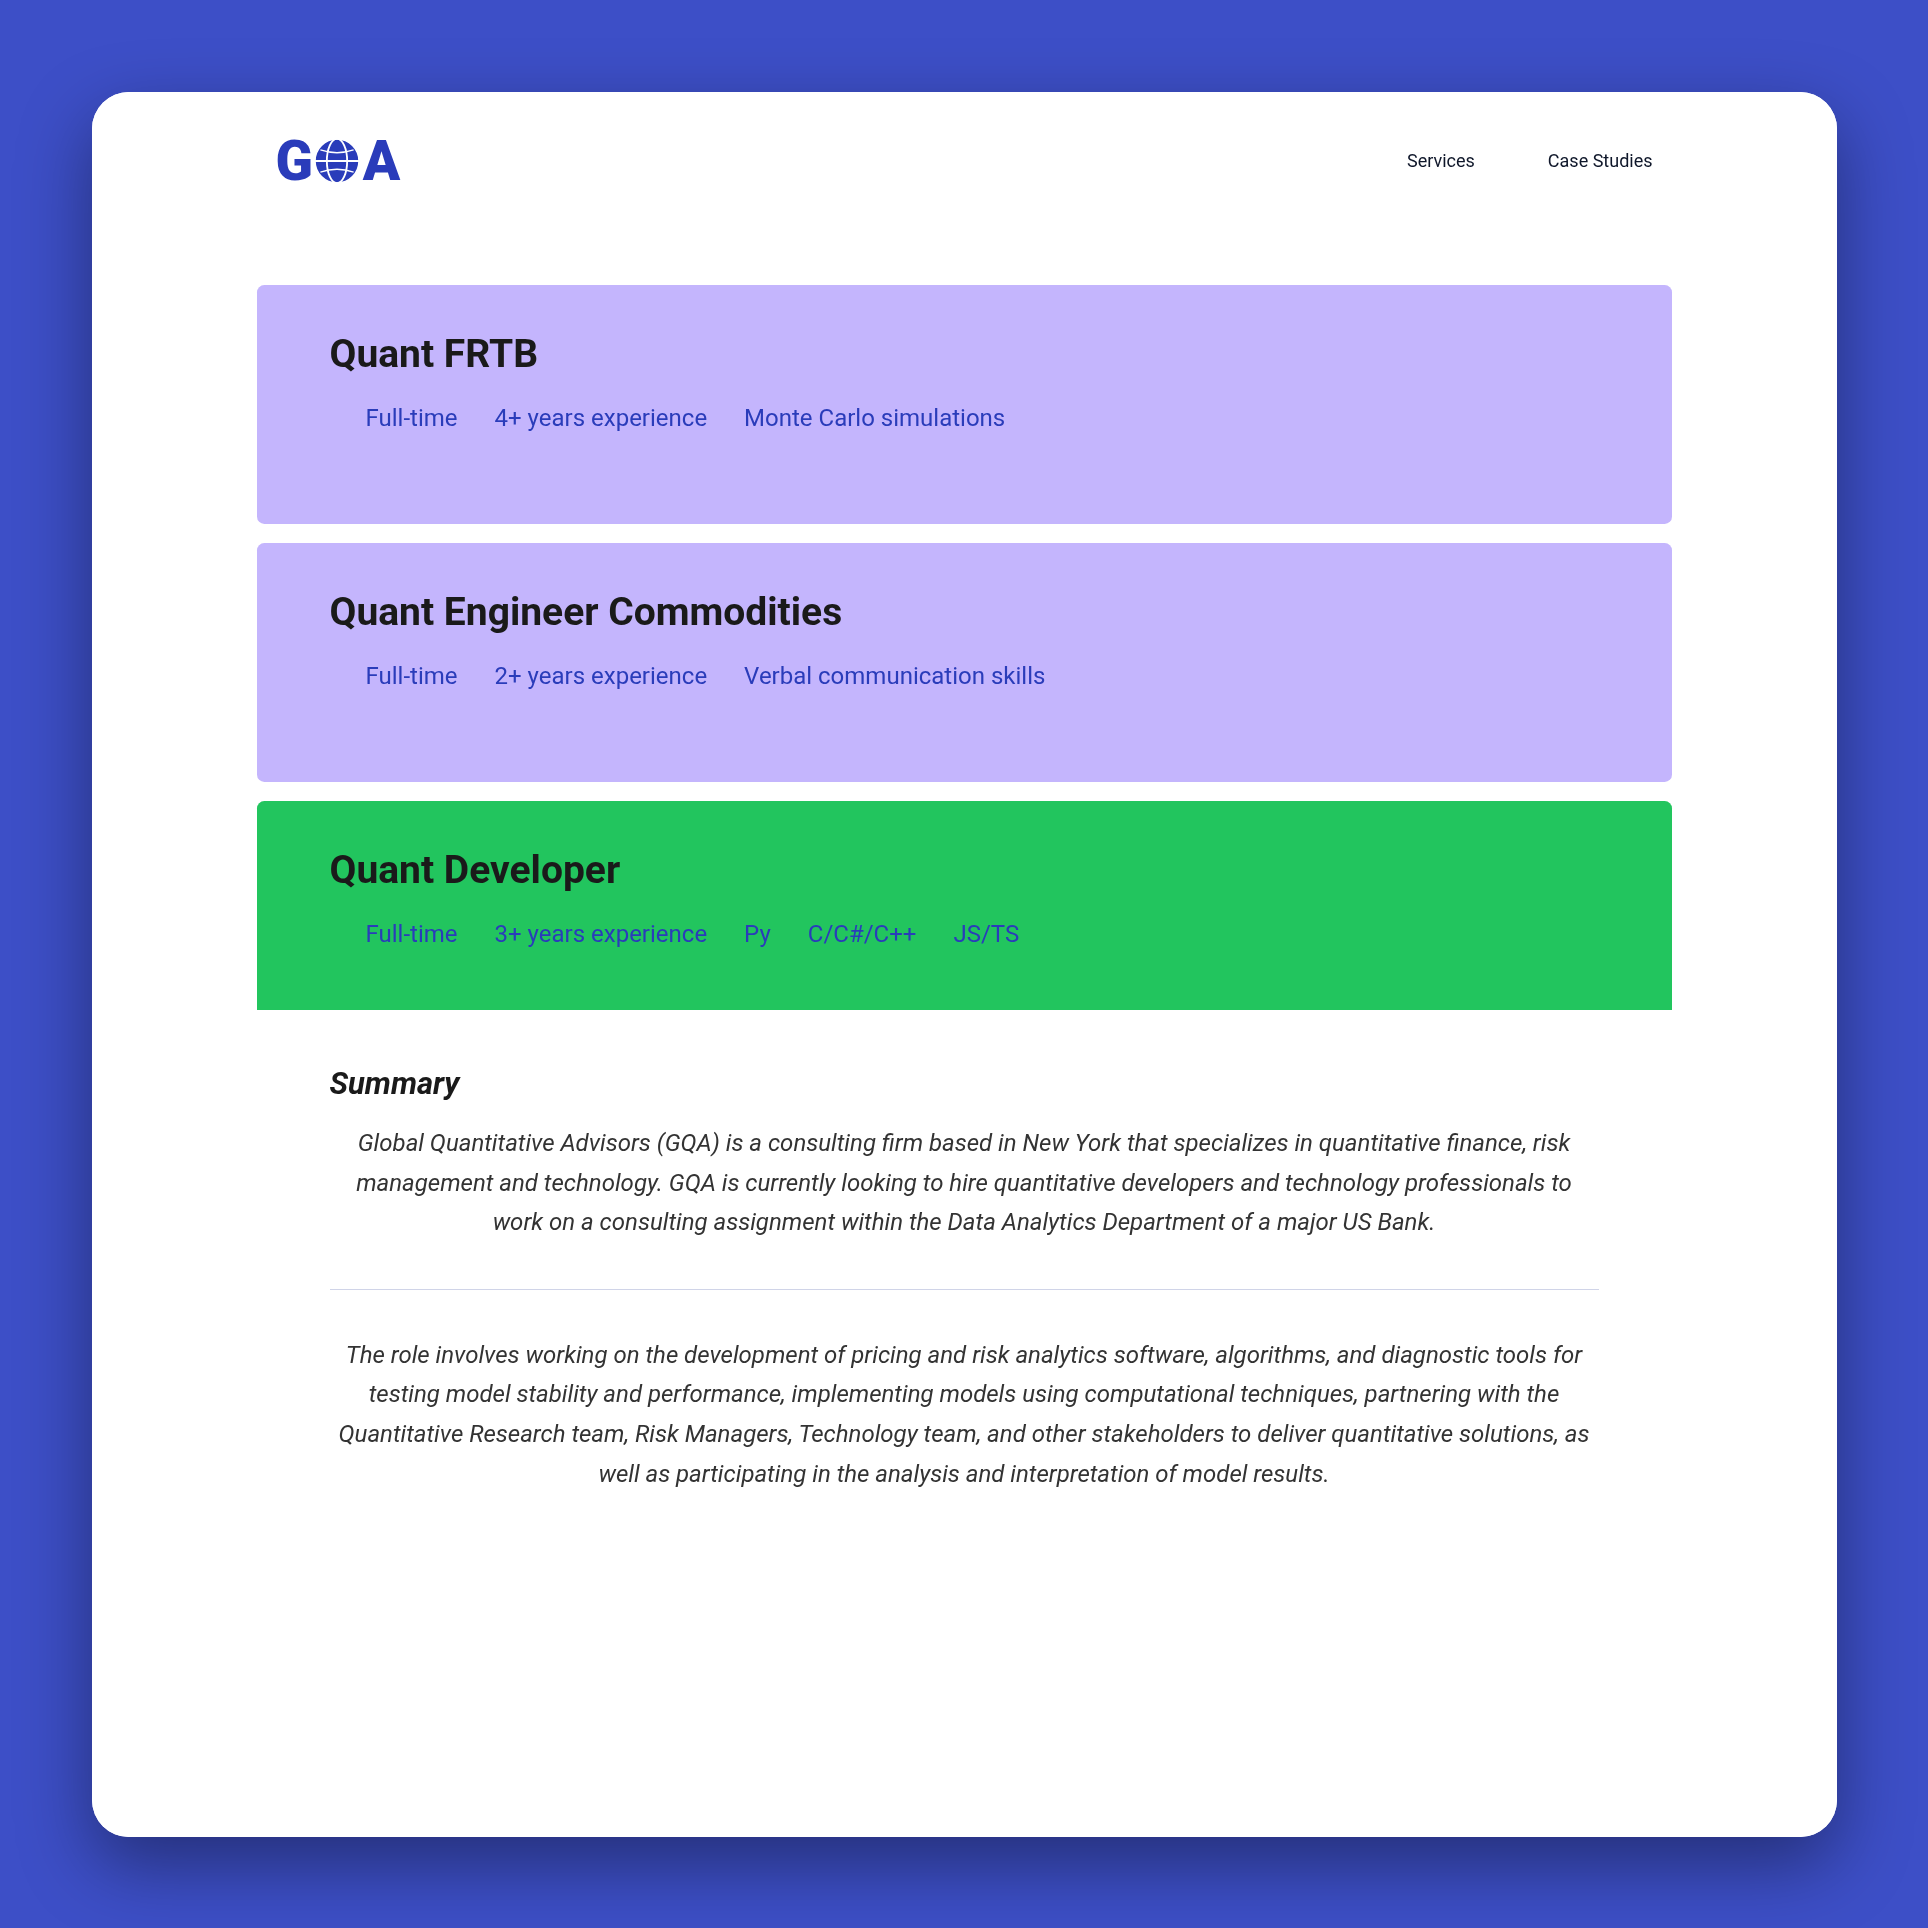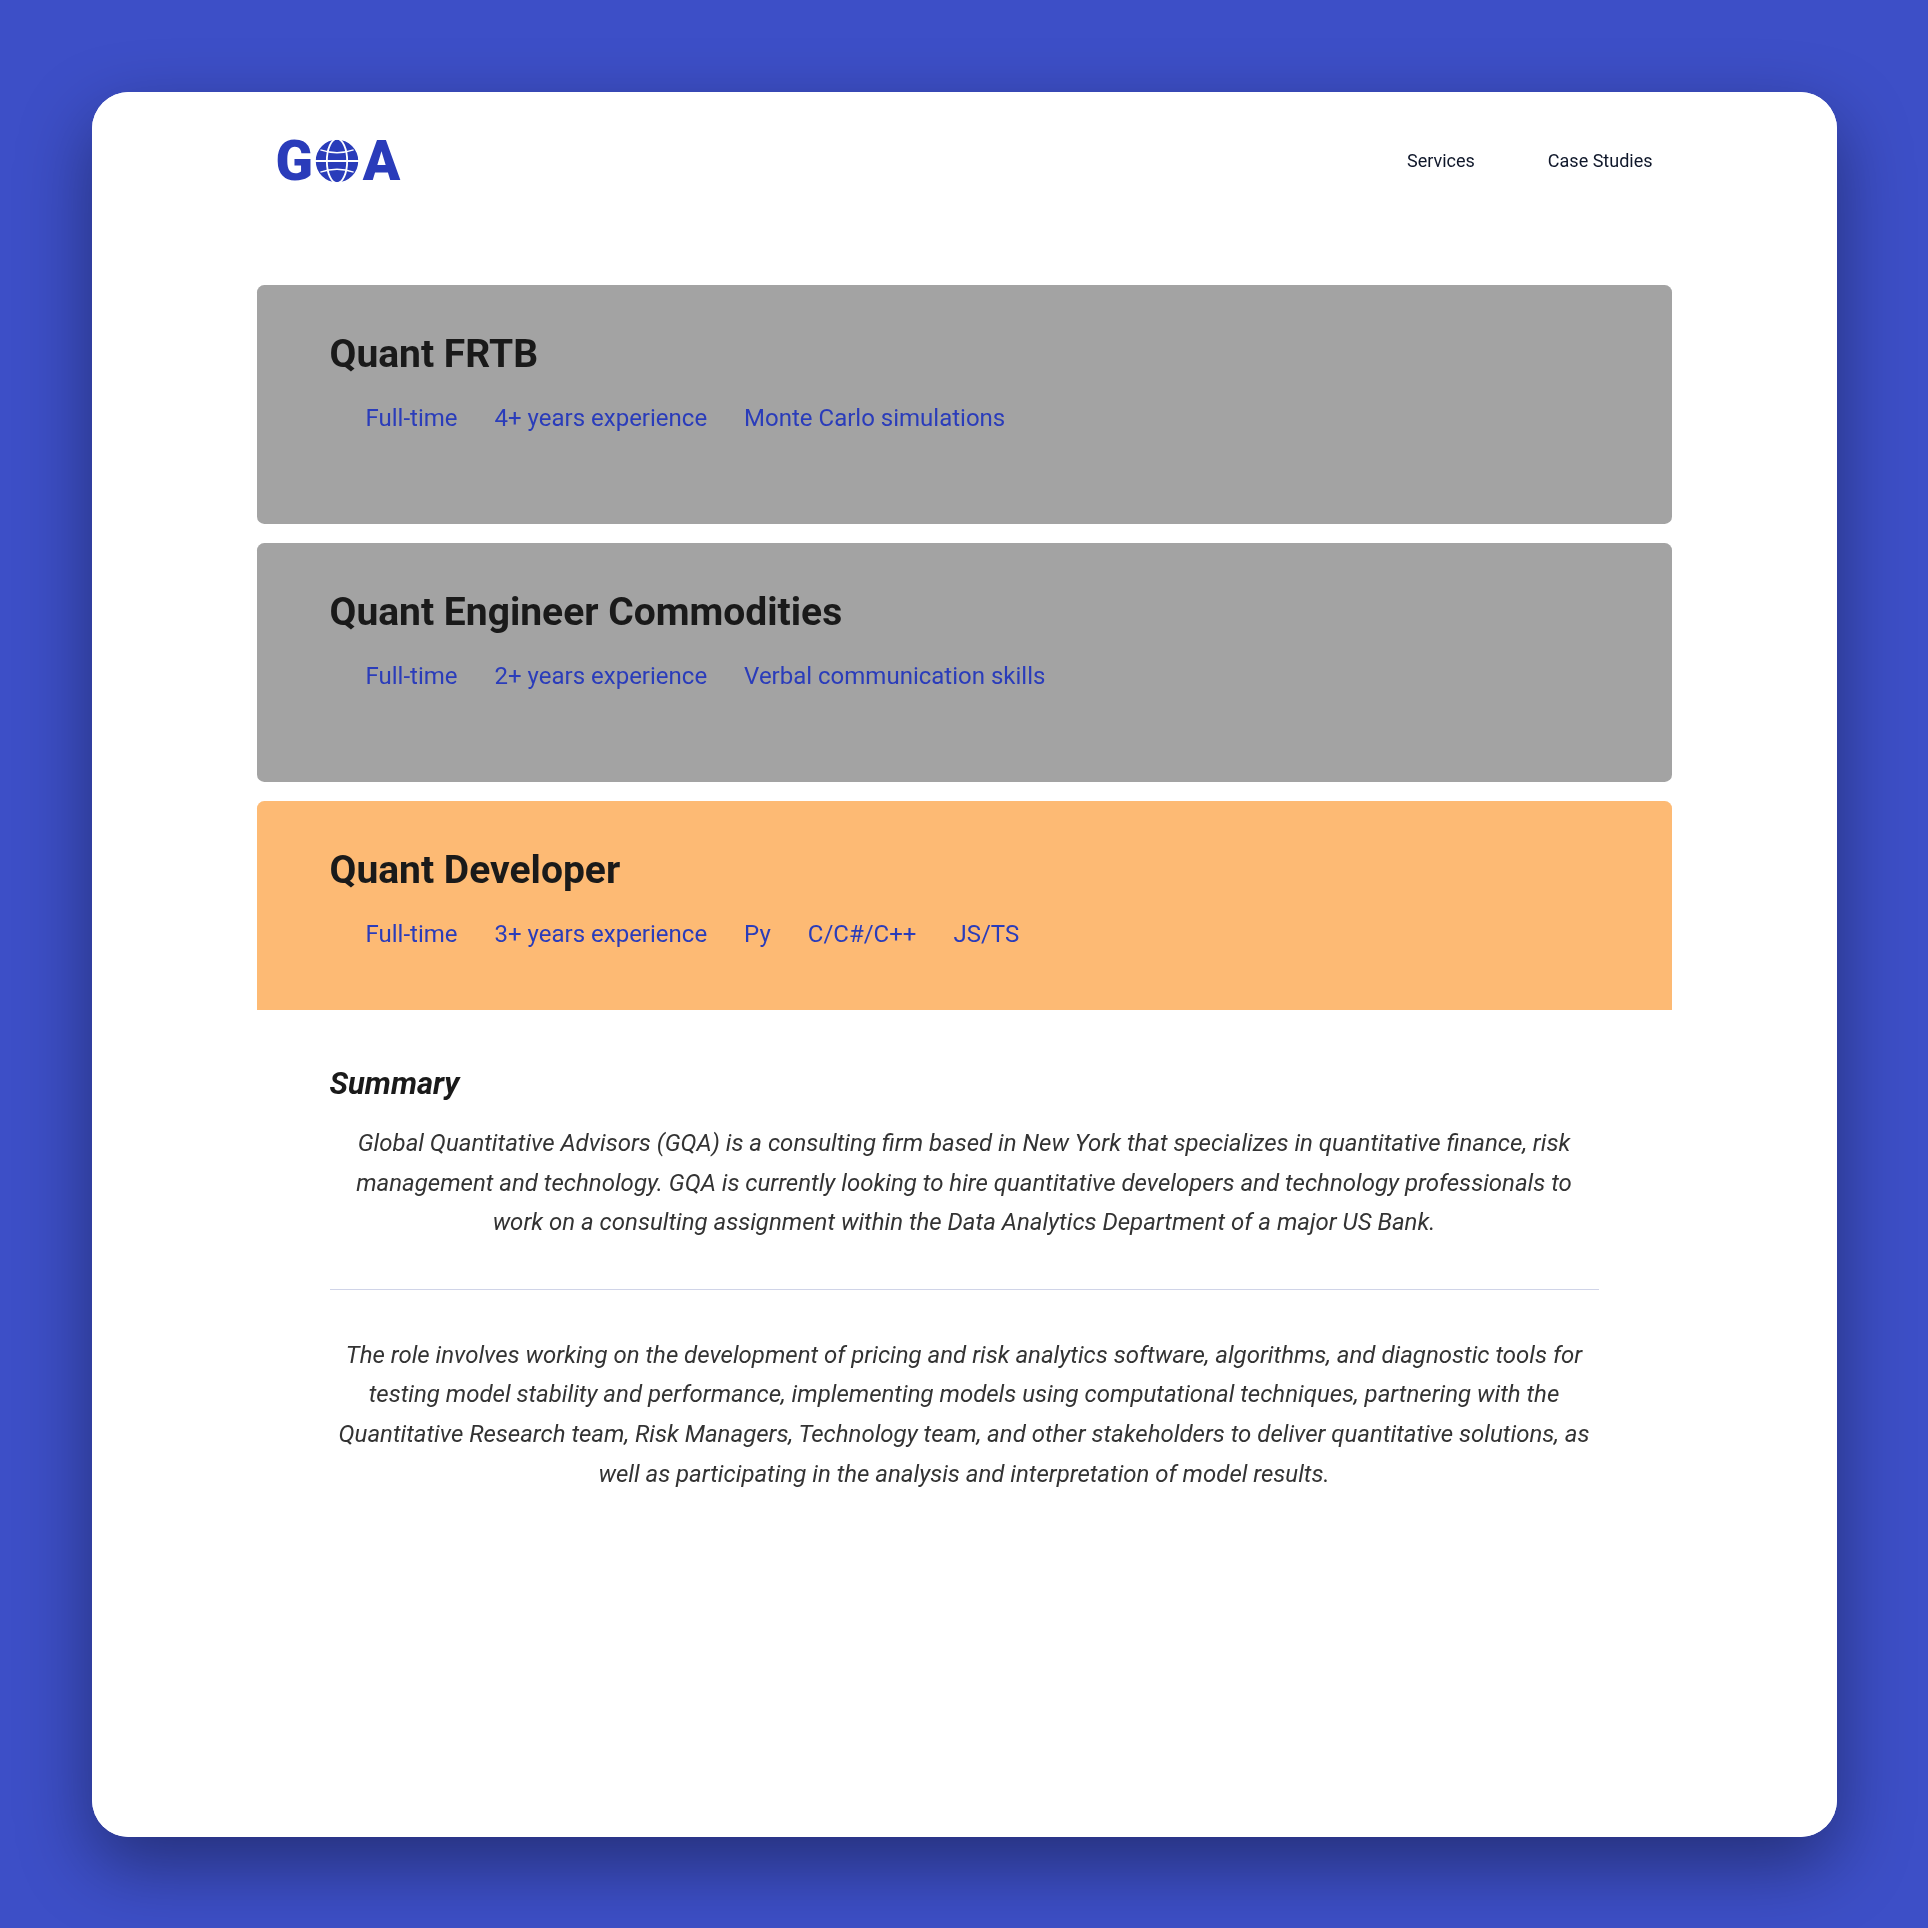--- a/index.html
+++ b/index.html
@@ -79,28 +79,28 @@
     
     .main-content {
       flex: 1;
       overflow-y: auto;
       background: white;
       padding: 37px 0;
     }
 
     
     .job-card {
-      background: #a3a3a3;
+      background: #c4b5fd;
       margin: 18.4px 165px;
       padding: 46px 73px;
       border-radius: 7.3px;
     }
 
     .job-card.expanded {
-      background: #fdba74;
+      background: #22c55e;
       padding-bottom: 0;
     }
 
     .job-title {
       font-size: 39px;
       font-weight: 700;
       color: #1a1a1a;
       margin-bottom: 27.5px;
     }
 

